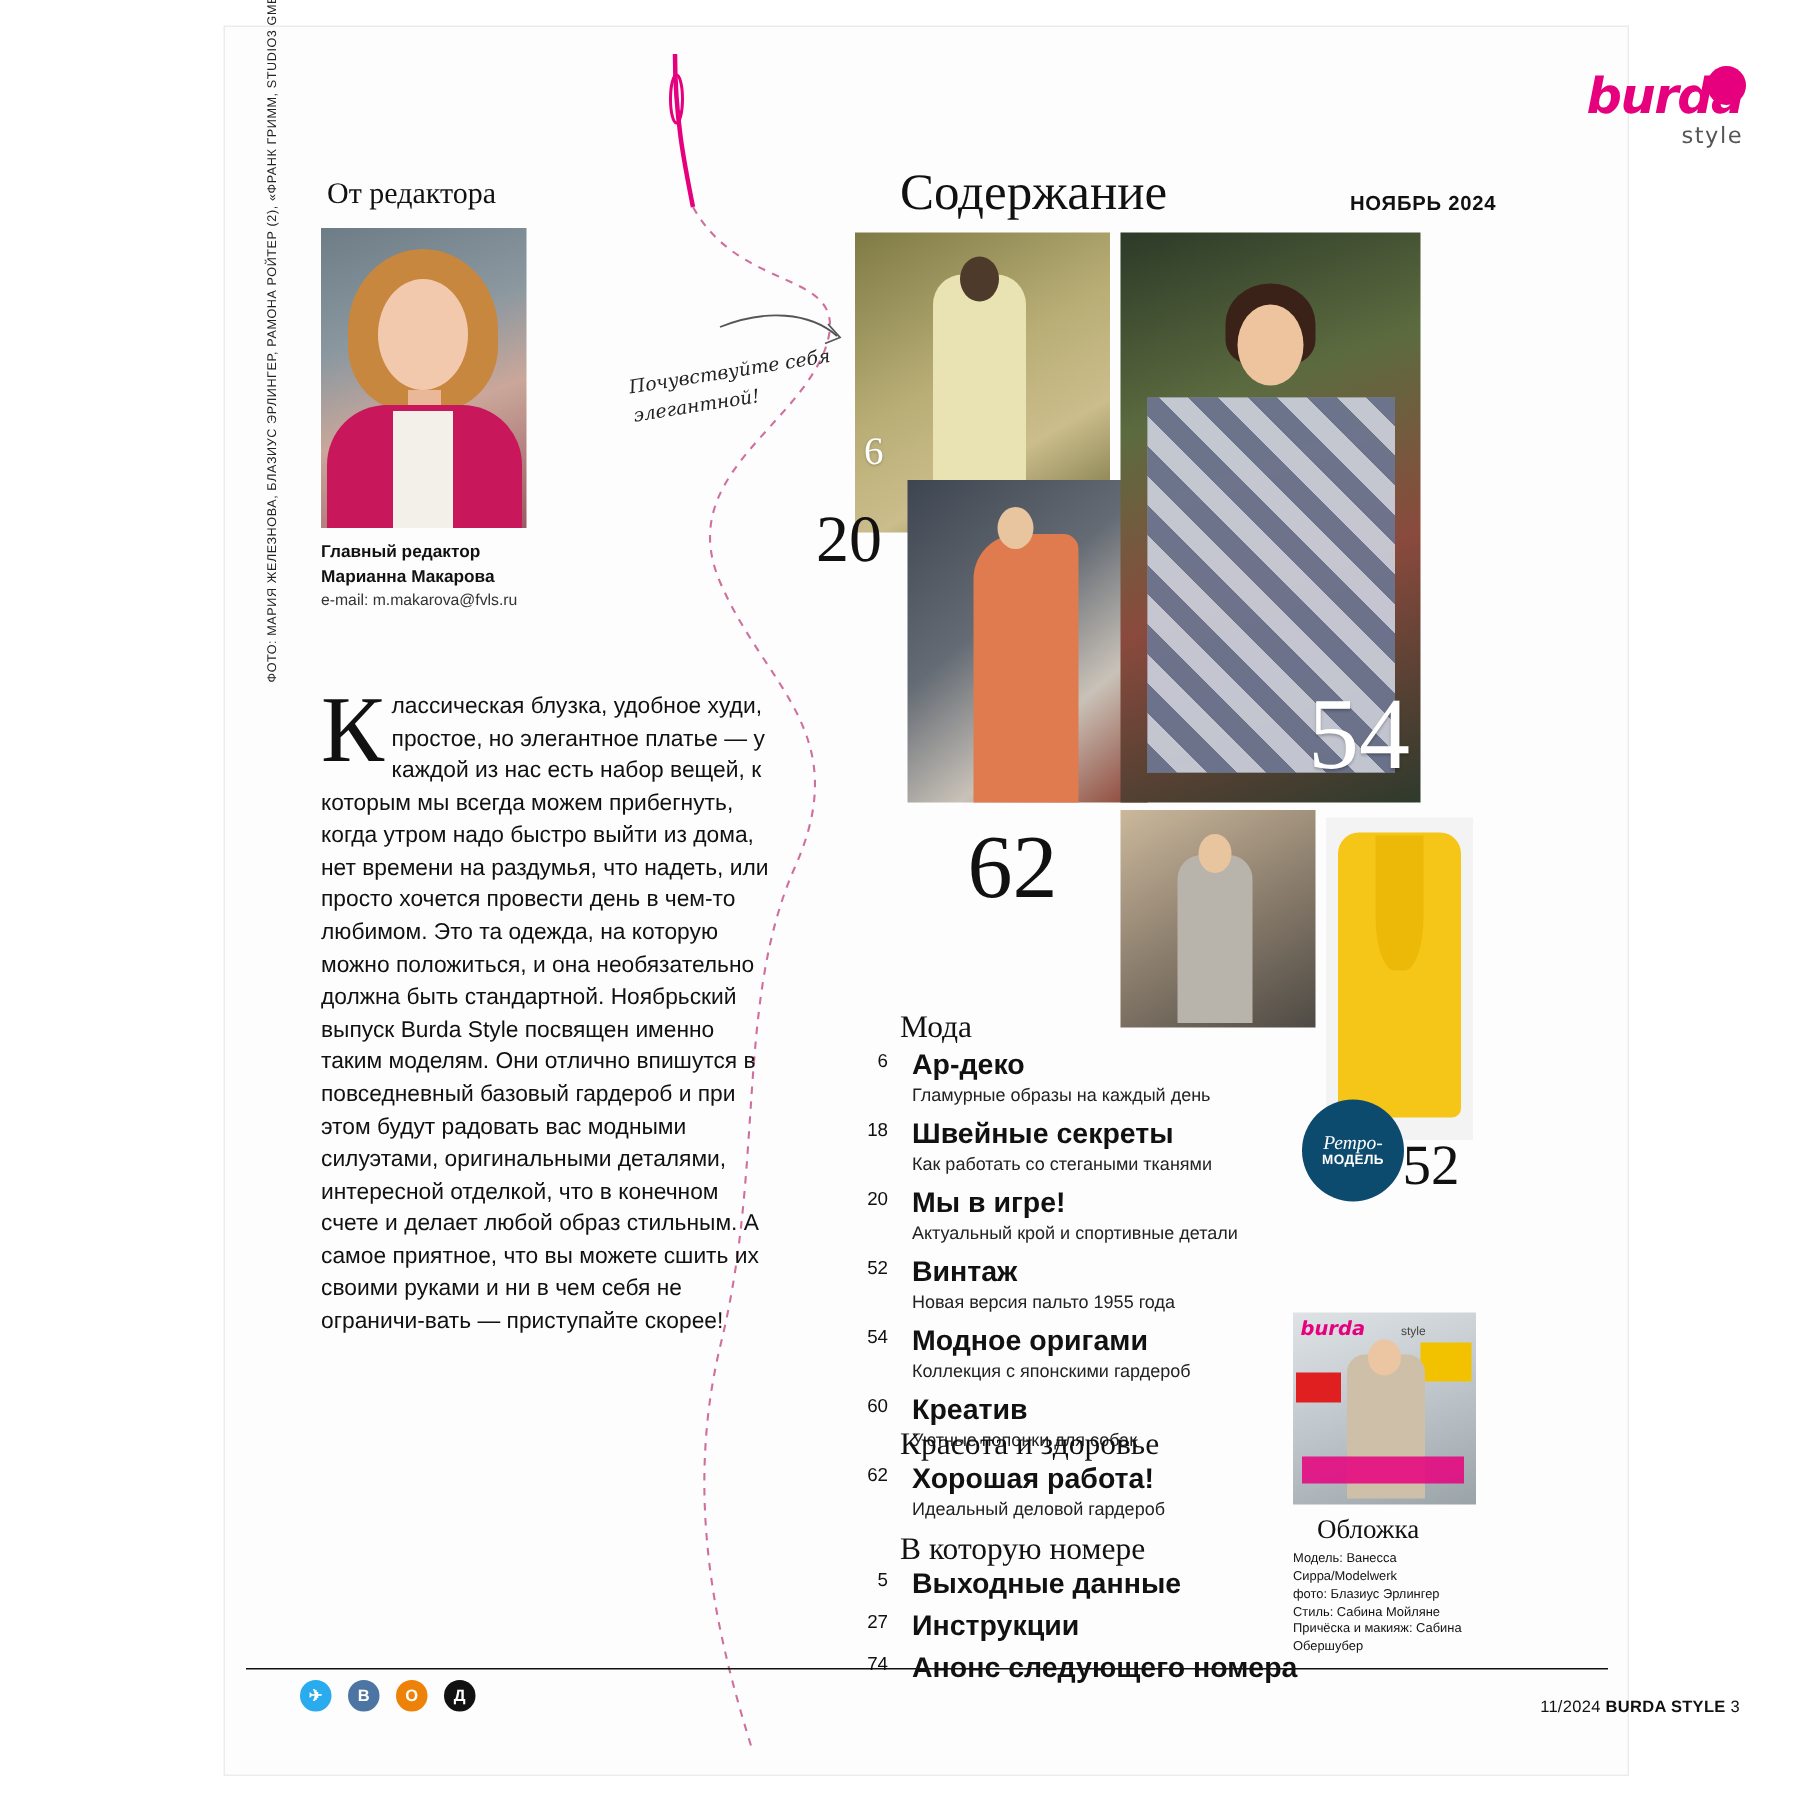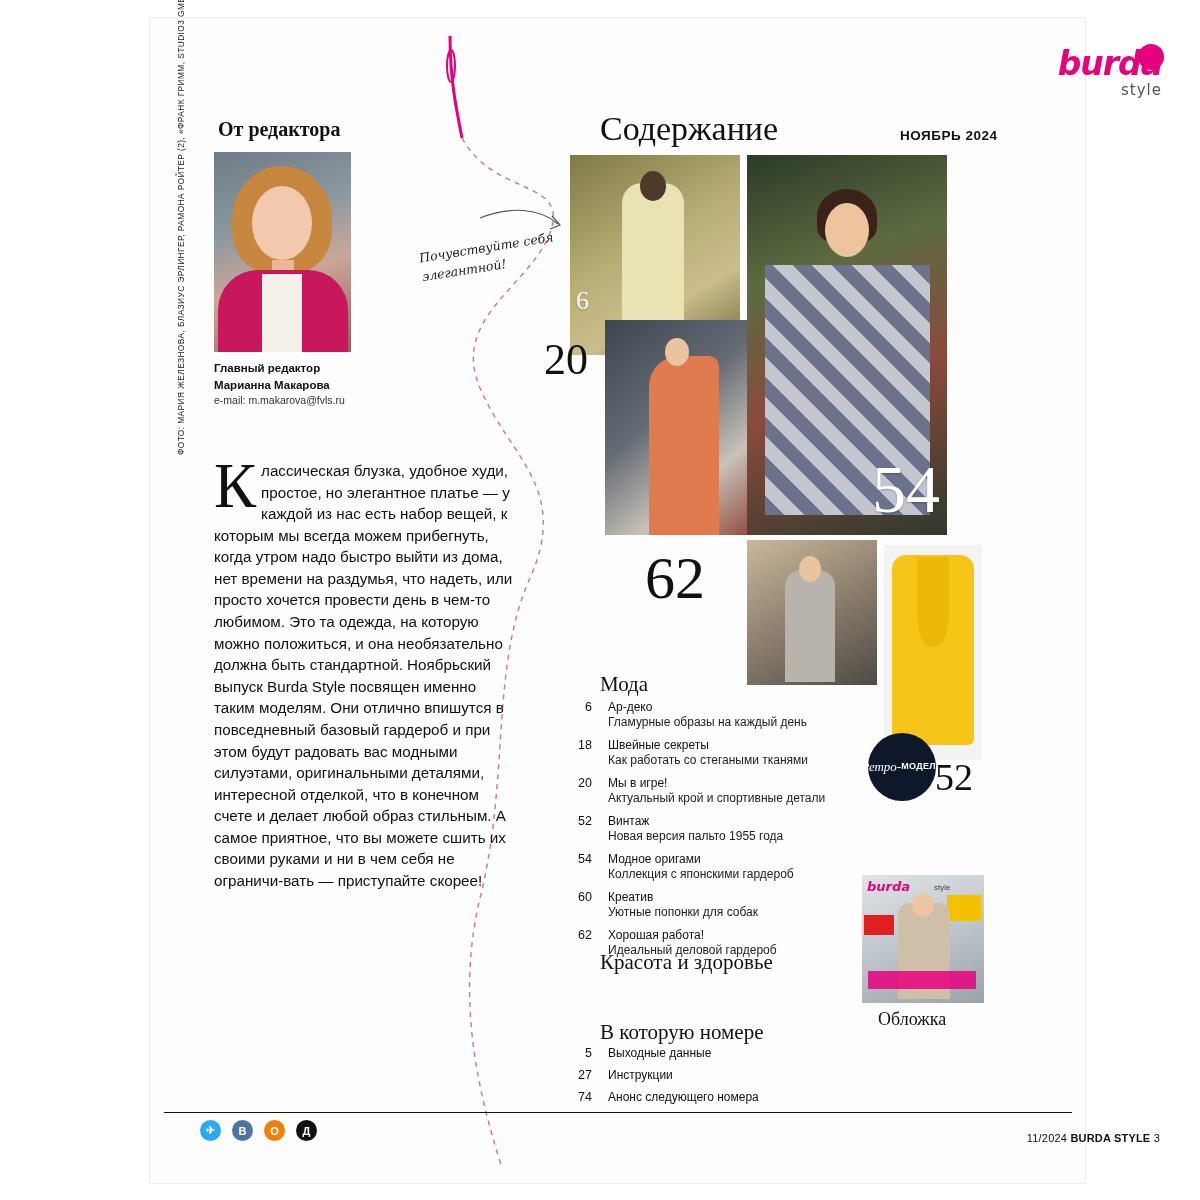--- a/index.html
+++ b/index.html
@@ -34,21 +34,21 @@
     font-family:"DejaVu Sans", sans-serif;
     font-size:15px;color:#555;letter-spacing:1px;margin-top:2px;
   }
   .logo .dot{
     position:absolute;right:-2px;top:-4px;width:26px;height:26px;border-radius:50%;
     background:#e6007e;
   }
   
   .editor-title{
     position:absolute;left:218px;top:118px;
-    font-family:"Liberation Serif", serif;font-weight:bold;font-size:20px;color:#111;
+    font-family:"Liberation Serif", serif;font-weight:normal;font-size:20px;color:#111;
   }
   .editor-photo{
     position:absolute;left:214px;top:152px;width:137px;height:200px;
     background:linear-gradient(160deg,#6d7c86 0%,#8b98a0 35%,#caa79a 60%,#9b5a62 100%);
     overflow:hidden;
   }
   .editor-photo .hair{
     position:absolute;left:18px;top:14px;width:100px;height:108px;border-radius:50% 50% 40% 40%;
     background:#c8873f;
   }
@@ -124,21 +124,21 @@
   .ph4{left:747px;top:540px;width:130px;height:145px;background:linear-gradient(150deg,#cbb89c,#8d7f6e 50%,#4e4a44);}
   .ph4 .fig{position:absolute;left:38px;top:30px;width:50px;height:112px;background:#b9b4ab;border-radius:16px 16px 0 0;}
   .ph4 .head{position:absolute;left:52px;top:16px;width:22px;height:26px;border-radius:50%;background:#e8c49f;}
   .ph5{left:884px;top:545px;width:98px;height:215px;background:#f3f3f3;}
   .ph5 .coat{
     position:absolute;left:8px;top:10px;width:82px;height:190px;background:#f5c518;border-radius:14px 14px 6px 6px;
   }
   .ph5 .lap{position:absolute;left:33px;top:12px;width:32px;height:90px;background:#ecb908;border-radius:0 0 40% 40%;}
   .retro{
     position:absolute;left:868px;top:733px;width:68px;height:68px;border-radius:50%;
-    background:#0f172a;color:#fff;display:flex;
+    background:#0c4a6e;color:#fff;display:flex;flex-direction:column;
     align-items:center;justify-content:center;text-align:center;line-height:1.1;
   }
   .retro .r1{font-family:"Liberation Serif", serif;font-style:italic;font-size:13px;}
   .retro .r2{font-size:9px;font-weight:bold;letter-spacing:.3px;}
   
   .bignum{
     position:absolute;font-family:"Liberation Serif", serif;color:#fff;
     line-height:1;text-shadow:0 1px 2px rgba(0,0,0,.25);
   }
   .num6{left:576px;top:288px;font-size:26px;}
@@ -150,21 +150,21 @@
   .sec-head{
     position:absolute;font-family:"Liberation Serif", serif;font-size:21px;color:#111;
   }
   .toc{
     position:absolute;left:560px;width:340px;font-size:12.5px;
   }
   .toc-row{position:relative;margin-bottom:9px;padding-left:48px;min-height:28px;}
   .toc-row .pg{
     position:absolute;left:0;top:0;width:32px;text-align:right;font-size:12.5px;color:#111;
   }
-  .toc-row .t{font-weight:normal;font-size:12px;color:#111;}
+  .toc-row .t{font-weight:bold;font-size:19px;color:#111;}
   .toc-row .s{font-size:12px;color:#222;margin-top:1px;}
   .toc2 .toc-row{margin-bottom:6px;min-height:16px;}
   
   .coverbox{
     position:absolute;left:862px;top:875px;width:122px;height:230px;
   }
   .cover-img{
     position:absolute;left:0;top:0;width:122px;height:128px;
     background:linear-gradient(160deg,#dfe3e6,#bfc6cb 50%,#9aa3a8);
     overflow:hidden;
@@ -340,20 +340,24 @@
     <div class="cover-img">
       <div class="yellow"></div>
       <div class="red"></div>
       <div class="model"></div>
       <div class="mhead"></div>
       <div class="pinkbar"></div>
       <div class="cb">burda</div>
       <div class="cs">style</div>
     </div>
     <div class="cover-title">Обложка</div>
+    <div class="cover-credits" style="white-space:pre-line">Модель: Ванесса Сирра/Modelwerk
+фото: Блазиус Эрлингер
+Стиль: Сабина Мойляне
+Причёска и макияж: Сабина Обершубер</div>
   </div>
 
   <div class="rule"></div>
   <div class="socials">
     <div class="soc tg">✈</div>
     <div class="soc vk">B</div>
     <div class="soc ok">O</div>
     <div class="soc dz">Д</div>
   </div>
   <div class="footer-right">

